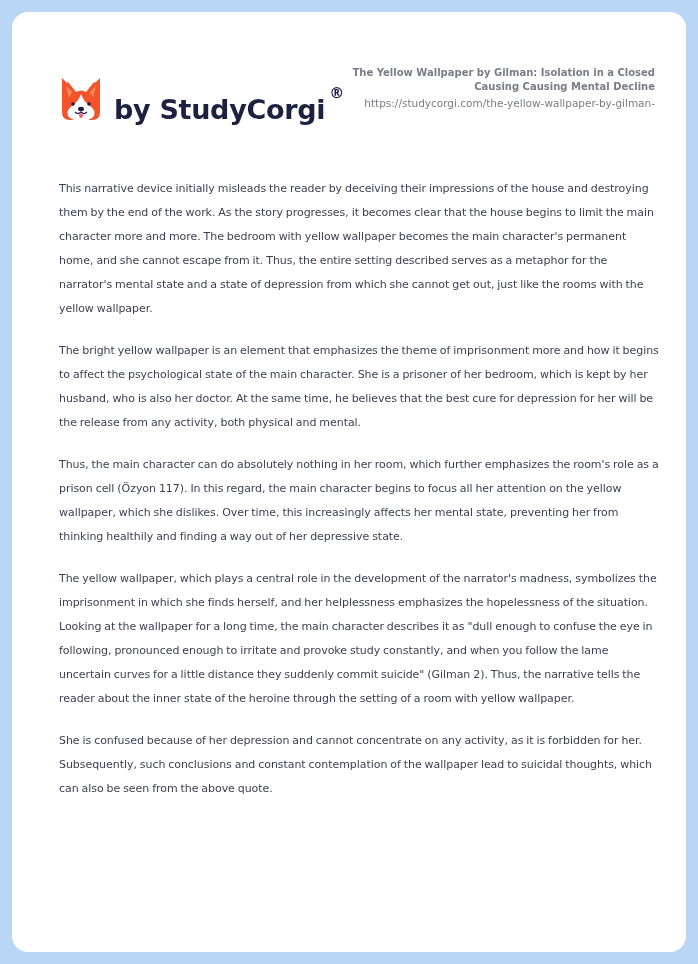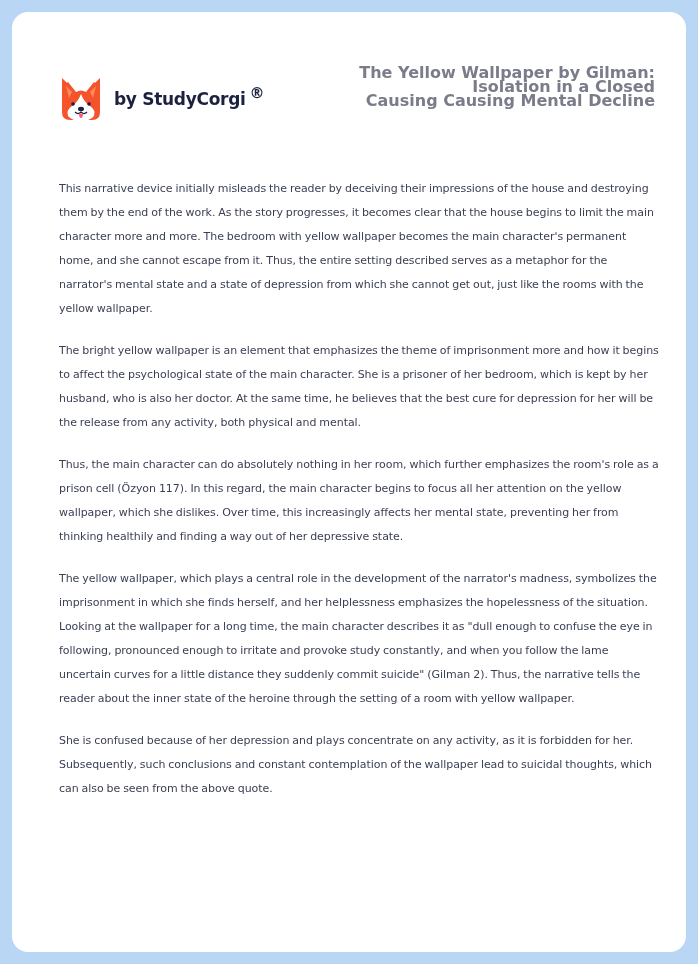--- a/index.html
+++ b/index.html
@@ -40,46 +40,46 @@
     }
     .logo-icon {
       width: 42px;
       height: 46px;
       display: block;
     }
     .logo-text {
       margin-left: 12px;
       font-family: "DejaVu Sans", sans-serif;
       font-weight: bold;
-      font-size: 17px;
+      font-size: 27px;
       color: #1c2140;
       letter-spacing: -0.3px;
       position: relative;
-      top: 0;
+      top: 10px;
     }
     .logo-reg {
       position: relative;
       top: -6px;
       margin-left: 4px;
       font-size: 15px;
       font-family: "DejaVu Sans", sans-serif;
       font-weight: bold;
       color: #1c2140;
     }
     .meta {
       position: absolute;
       right: 31px;
       top: 54px;
       width: 360px;
       text-align: right;
     }
     .meta-title {
       font-family: "DejaVu Sans", sans-serif;
       font-weight: bold;
-      font-size: 16px;
+      font-size: 10px;
       line-height: 14px;
       color: #7a7c89;
       margin: 0;
     }
     .meta-url {
       font-family: "DejaVu Sans", sans-serif;
       font-size: 10.5px;
       line-height: 13px;
       color: #7a7c89;
       margin-top: 3px;
@@ -133,25 +133,25 @@
       <span class="logo-text">by StudyCorgi</span>
       <span class="logo-reg">®</span>
     </div>
 
     <div class="meta">
       <p class="meta-title">
         <span>The Yellow Wallpaper by Gilman: Isolation in a Closed</span><br>
         <span>Causing Causing Mental Decline</span>
       </p>
       <a class="meta-url">
-        <br>
+        <span>https://studycorgi.com/the-yellow-wallpaper-by-gilman-</span><br>
       </a>
     </div>
   </div>
 
   <div class="content">
     <p>This narrative device initially misleads the reader by deceiving their impressions of the house and destroying them by the end of the work. As the story progresses, it becomes clear that the house begins to limit the main character more and more. The bedroom with yellow wallpaper becomes the main character's permanent home, and she cannot escape from it. Thus, the entire setting described serves as a metaphor for the narrator's mental state and a state of depression from which she cannot get out, just like the rooms with the yellow wallpaper.</p>
     <p>The bright yellow wallpaper is an element that emphasizes the theme of imprisonment more and how it begins to affect the psychological state of the main character. She is a prisoner of her bedroom, which is kept by her husband, who is also her doctor. At the same time, he believes that the best cure for depression for her will be the release from any activity, both physical and mental.</p>
     <p>Thus, the main character can do absolutely nothing in her room, which further emphasizes the room's role as a prison cell (Özyon 117). In this regard, the main character begins to focus all her attention on the yellow wallpaper, which she dislikes. Over time, this increasingly affects her mental state, preventing her from thinking healthily and finding a way out of her depressive state.</p>
     <p>The yellow wallpaper, which plays a central role in the development of the narrator's madness, symbolizes the imprisonment in which she finds herself, and her helplessness emphasizes the hopelessness of the situation. Looking at the wallpaper for a long time, the main character describes it as "dull enough to confuse the eye in following, pronounced enough to irritate and provoke study constantly, and when you follow the lame uncertain curves for a little distance they suddenly commit suicide" (Gilman 2). Thus, the narrative tells the reader about the inner state of the heroine through the setting of a room with yellow wallpaper.</p>
-    <p>She is confused because of her depression and plays concentrate on any activity, as it is forbidden for her. Subsequently, such conclusions and constant contemplation of the wallpaper lead to suicidal thoughts, which can also be seen from the above quote.</p>
+    <p>She is confused because of her depression and cannot concentrate on any activity, as it is forbidden for her. Subsequently, such conclusions and constant contemplation of the wallpaper lead to suicidal thoughts, which can also be seen from the above quote.</p>
   </div>
 </div>
 
 </body></html>

